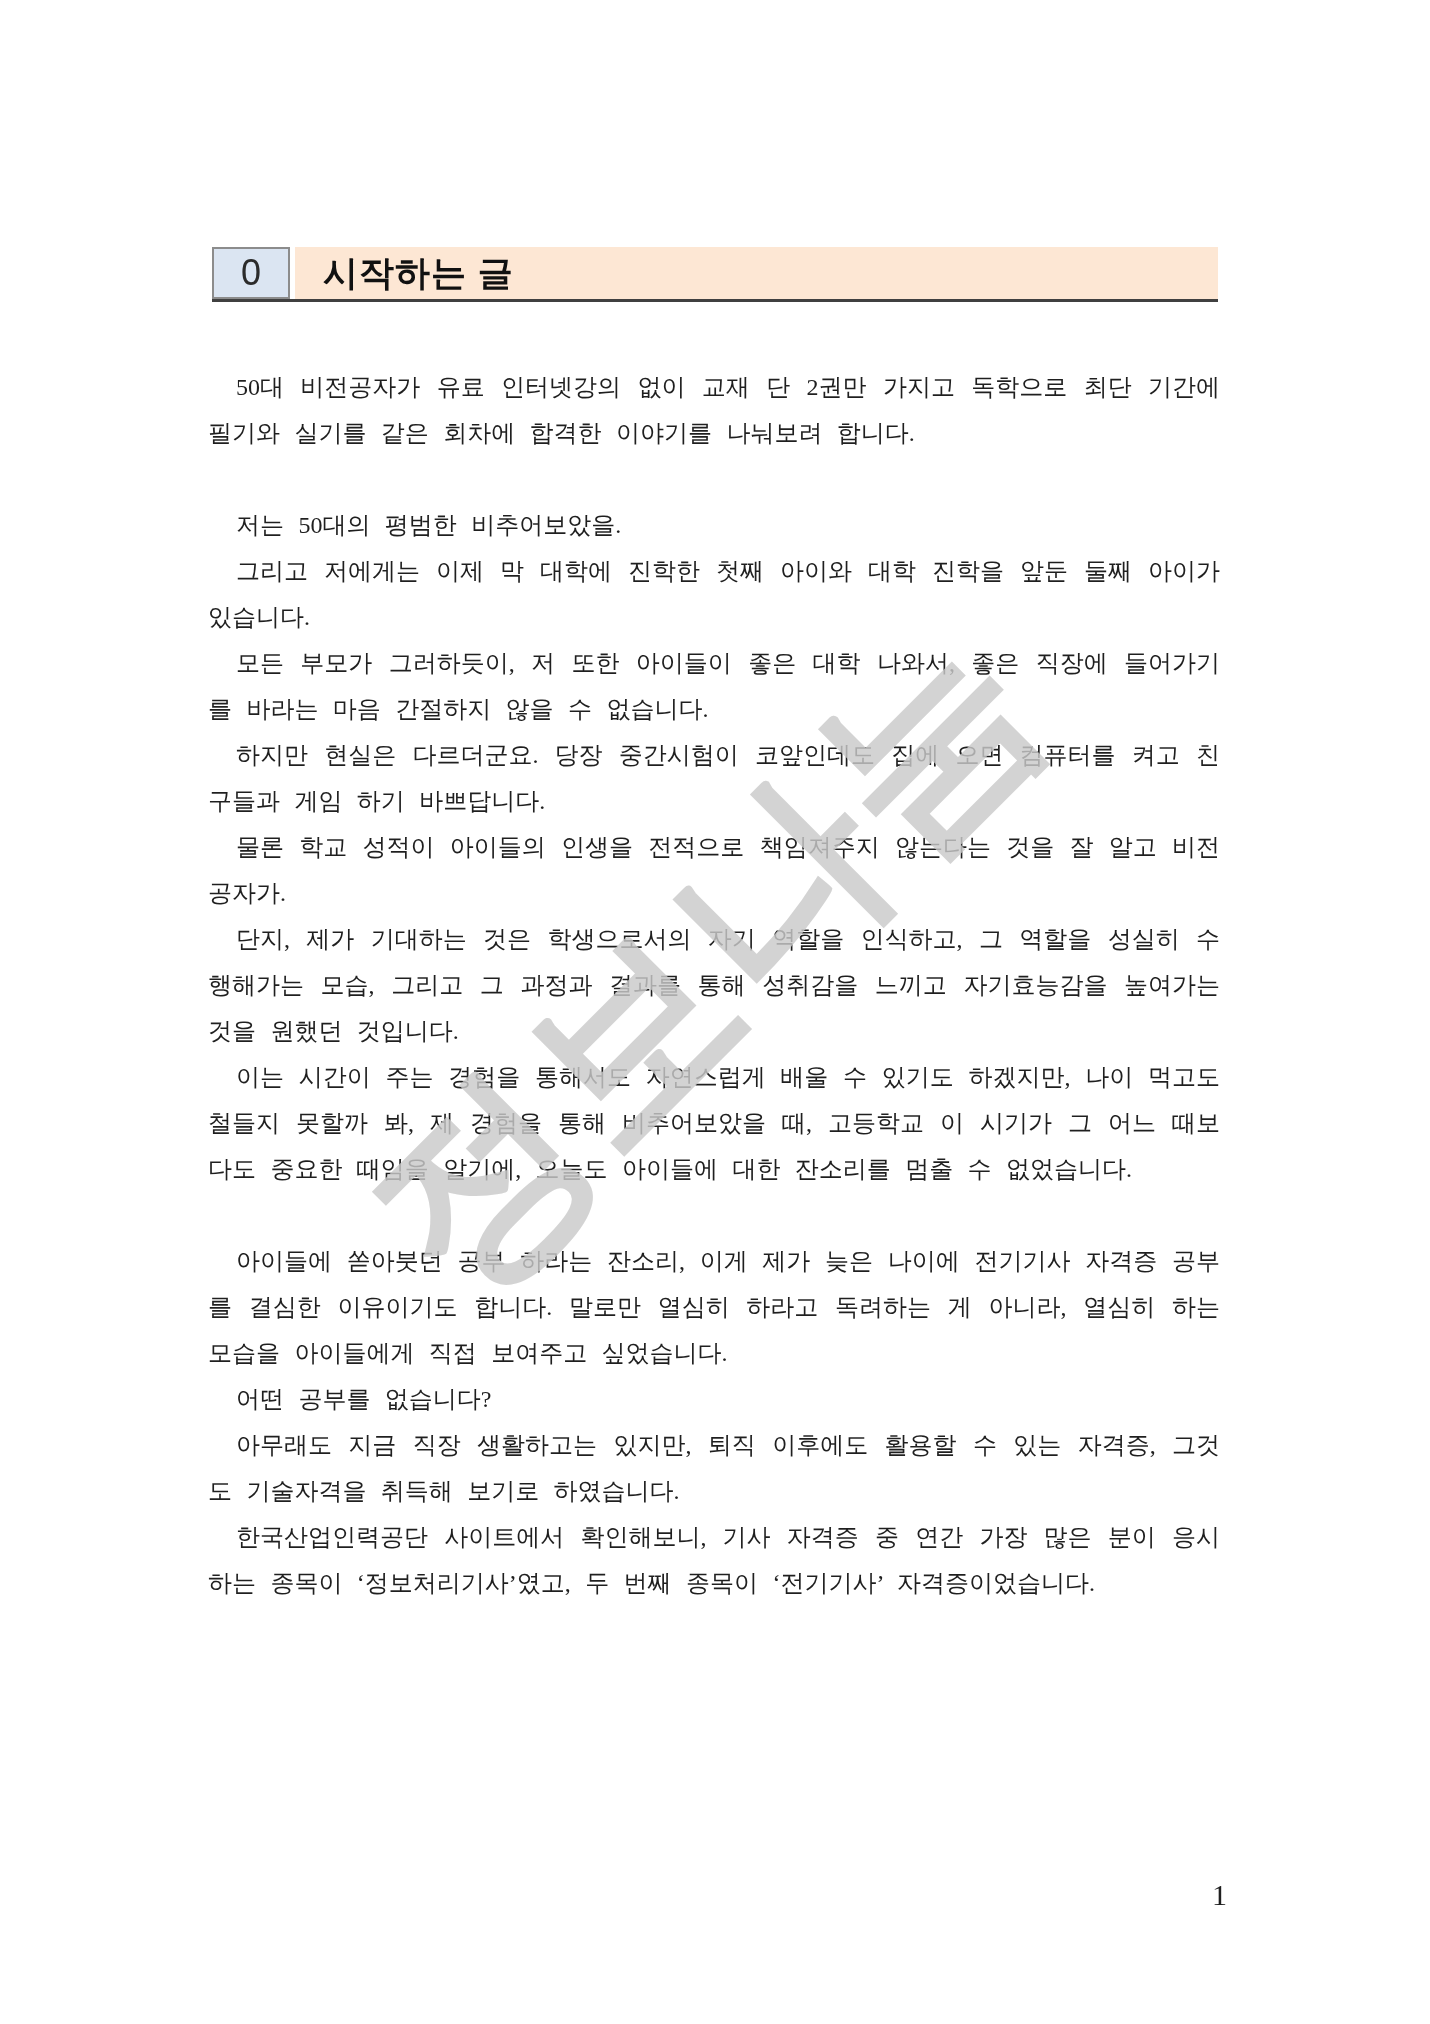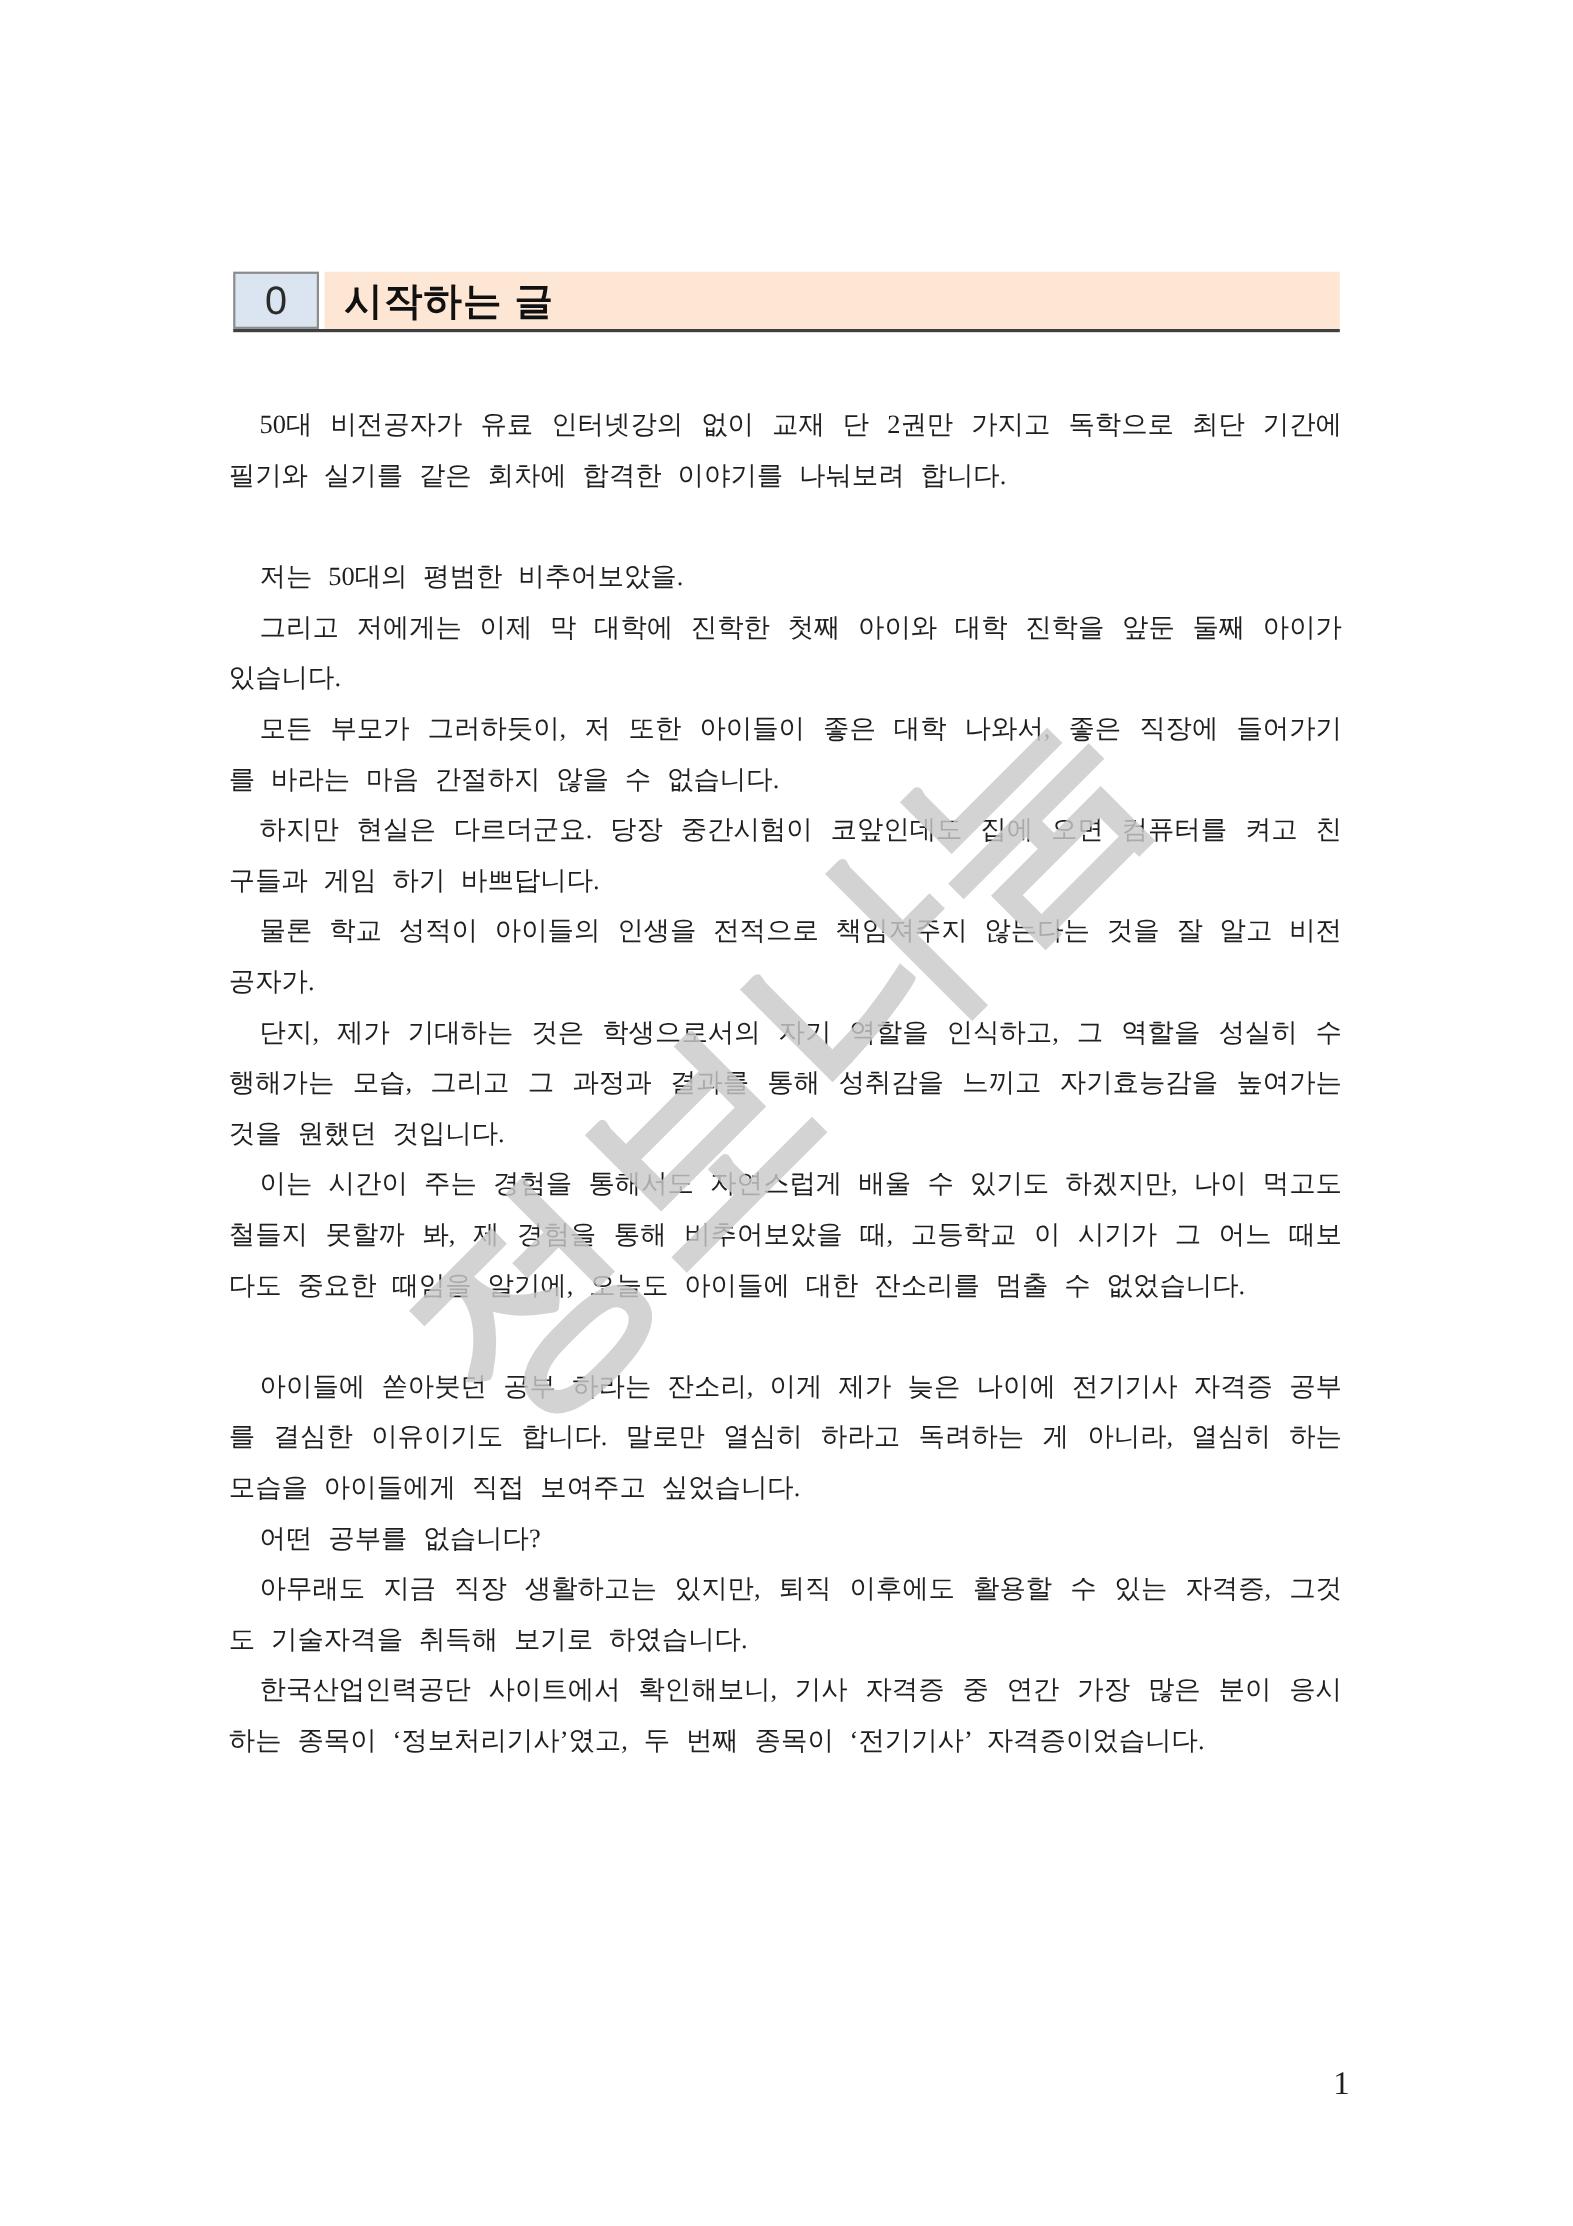--- a/index.html
+++ b/index.html
@@ -36,21 +36,21 @@
     font-family:"Liberation Sans","DejaVu Sans",sans-serif;
     font-size:36px;
     color:#2b2b2b;
   }
   .chapter-gap{width:5px;flex:0 0 5px;background:#ffffff;}
   .chapter-title-bar{
     flex:1 1 auto;
     background:#fde7d4;
     display:flex;
     align-items:center;
-    padding-left:18px;
+    padding-left:28px;
   }
   .chapter-title{
     font-family:"Liberation Sans","DejaVu Sans",sans-serif;
     font-weight:bold;
     font-size:35px;
     color:#111111;
     letter-spacing:1px;
   }
   
   .body-text{

